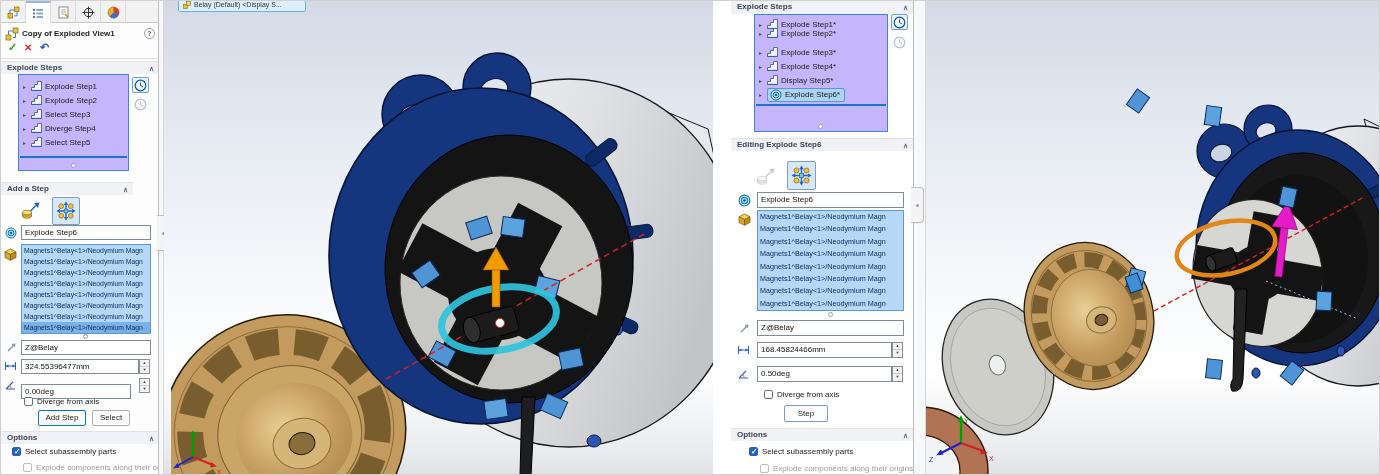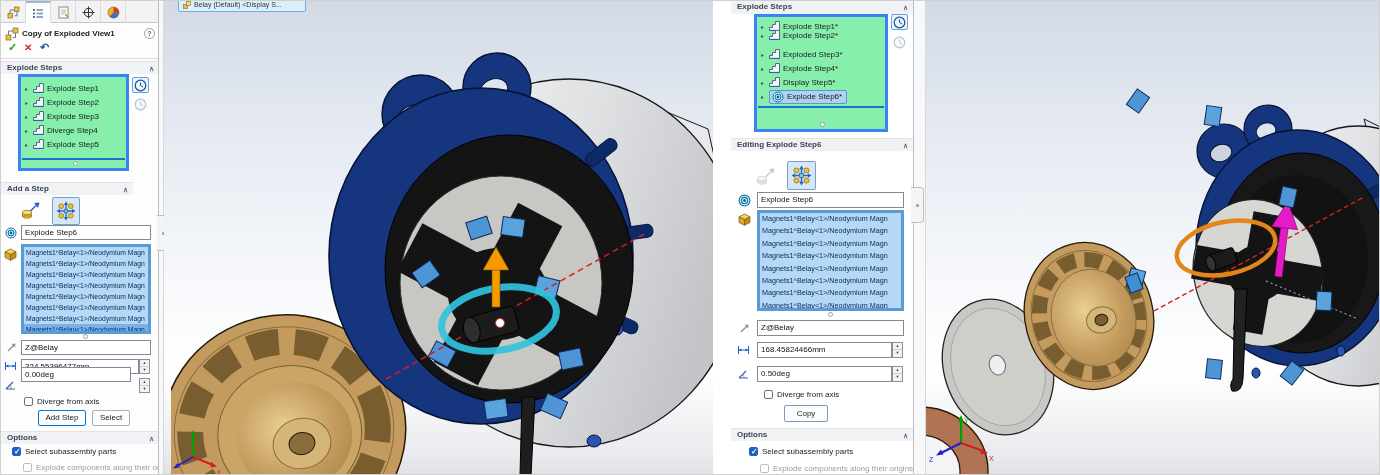--- a/index.html
+++ b/index.html
@@ -6,21 +6,21 @@
   html,body{background:#fff}
   #root{position:relative;width:1380px;height:475px;overflow:hidden;
         font-family:"Liberation Sans",sans-serif;background:#fff;border:1px solid #d0d0d0}
   .abs{position:absolute}
   
   .panel{position:absolute;top:0;height:475px;background:#fdfdfd;overflow:hidden}
   .shdr{position:absolute;height:13px;background:#f0f2f5;border-top:1px solid #e3e3e3;
         font:bold 8px "Liberation Sans",sans-serif;color:#3c4654;line-height:12px;
         padding:0 6px;white-space:nowrap}
   .car{position:absolute;right:5px;top:1px;color:#667;font-size:7px;line-height:11px}
-  .lb{position:absolute;background:#86efac;border:3px solid #3b82f6;overflow:hidden}
+  .lb{position:absolute;background:#c4b5fd;border:1px solid #3b82f6;overflow:hidden}
   .srow{position:absolute;left:1px;right:1px;height:14px;display:flex;align-items:center;gap:3px;
         padding-left:3px;font:8px "Liberation Sans",sans-serif;color:#1a1a1a;white-space:nowrap}
   .tri{font-size:6px;color:#555;width:5px;flex:none}
   .ins{position:absolute;left:1px;right:1px;height:2px;background:#1a74d2}
   .dot{position:absolute;width:5px;height:5px;border:1px solid #9aa2aa;border-radius:50%;background:#fbfbfb}
   .tb{position:absolute;background:#fff;border:1px solid #808b96;font:8px "Liberation Sans",sans-serif;
       color:#111;line-height:13px;padding:0 3px;overflow:hidden;white-space:nowrap}
   .spin{position:absolute;width:11px;border:1px solid #8a9099;background:#f2f2f2}
   .spin span{display:block;height:50%;font-size:4px;color:#444;text-align:center;line-height:6px;border-bottom:1px solid #cfcfcf}
   .spin span:last-child{border-bottom:none}
@@ -144,37 +144,37 @@
             <path d="M0.5 9.5 H10.5" stroke="#2a62b8" stroke-width="1.2"></path>
           </svg>
           <span>Explode Step2</span>
         </div>
       <div class="srow" style="top:32px">
           <span class="tri">▸</span>
           <svg width="11" height="10" viewBox="0 0 11 10">
             <path d="M0.5 9.5 V6.5 H3.5 V3.5 H6.5 V0.5 H10.5 V9.5 Z" fill="#f2f5f8" stroke="#5a6b7e"></path>
             <path d="M0.5 9.5 H10.5" stroke="#2a62b8" stroke-width="1.2"></path>
           </svg>
-          <span>Explode Step3</span>
+          <span>Select Step3</span>
         </div>
       <div class="srow" style="top:46px">
           <span class="tri">▸</span>
           <svg width="11" height="10" viewBox="0 0 11 10">
             <path d="M0.5 9.5 V6.5 H3.5 V3.5 H6.5 V0.5 H10.5 V9.5 Z" fill="#f2f5f8" stroke="#5a6b7e"></path>
             <path d="M0.5 9.5 H10.5" stroke="#2a62b8" stroke-width="1.2"></path>
           </svg>
           <span>Diverge Step4</span>
         </div>
       <div class="srow" style="top:60px">
           <span class="tri">▸</span>
           <svg width="11" height="10" viewBox="0 0 11 10">
             <path d="M0.5 9.5 V6.5 H3.5 V3.5 H6.5 V0.5 H10.5 V9.5 Z" fill="#f2f5f8" stroke="#5a6b7e"></path>
             <path d="M0.5 9.5 H10.5" stroke="#2a62b8" stroke-width="1.2"></path>
           </svg>
-          <span>Explode Step5</span>
+          <span>Select Step5</span>
         </div>
       <div class="ins" style="top:81px"></div>
       <div class="dot" style="left:52px;bottom:2px"></div>
     </div>
     <div class="rollbtn boxed" style="left:131px;top:76px">
         <svg width="13" height="13">
           <circle cx="6.5" cy="6.5" r="5.3" fill="#eef6fd" stroke="#17559c" stroke-width="1.2"></circle>
           <path d="M6.5 3.5 V6.5 L9 8" stroke="#17559c" fill="none"></path>
         </svg>
       </div>
@@ -253,21 +253,21 @@
     <div class="tb" style="left:20px;top:358px;width:118px;height:15px">324.55396477mm</div>
     <div class="spin" style="left:138px;top:358px;height:15px">
         <span>▲</span>
         <span>▼</span>
       </div>
 
     <svg class="abs" style="left:3px;top:378px" width="13" height="12">
         <path d="M2 10 L11 10 M2 10 L9 3" stroke="#2a62c8" stroke-width="1.2" fill="none"></path>
         <path d="M7 10 A5.5 5.5 0 0 0 6 6.2" stroke="#d08a20" fill="none"></path>
       </svg>
-    <div class="tb" style="left:20px;top:366px;width:110px;height:15px">0.00deg</div>
+    <div class="tb" style="left:20px;top:383px;width:110px;height:15px">0.00deg</div>
     <div class="spin" style="left:138px;top:377px;height:15px">
         <span>▲</span>
         <span>▼</span>
       </div>
 
     <div class="cb" style="left:23px;top:396px"></div>
     <div class="lbl" style="left:36px;top:396px">Diverge from axis</div>
 
     <div class="btn focus" style="left:37px;top:409px;width:48px;height:16px;line-height:14px">Add Step</div>
     <div class="btn" style="left:91px;top:409px;width:38px;height:16px;line-height:14px">Select</div>
@@ -412,21 +412,21 @@
             <path d="M0.5 9.5 H10.5" stroke="#2a62b8" stroke-width="1.2"></path>
           </svg>
           <span>Explode Step2*</span>
         </div>
       <div class="srow" style="top:30px">
           <span class="tri">▸</span>
           <svg width="11" height="10" viewBox="0 0 11 10">
             <path d="M0.5 9.5 V6.5 H3.5 V3.5 H6.5 V0.5 H10.5 V9.5 Z" fill="#f2f5f8" stroke="#5a6b7e"></path>
             <path d="M0.5 9.5 H10.5" stroke="#2a62b8" stroke-width="1.2"></path>
           </svg>
-          <span>Exploded Step3*</span>
+          <span>Explode Step3*</span>
         </div>
       <div class="srow" style="top:44px">
           <span class="tri">▸</span>
           <svg width="11" height="10" viewBox="0 0 11 10">
             <path d="M0.5 9.5 V6.5 H3.5 V3.5 H6.5 V0.5 H10.5 V9.5 Z" fill="#f2f5f8" stroke="#5a6b7e"></path>
             <path d="M0.5 9.5 H10.5" stroke="#2a62b8" stroke-width="1.2"></path>
           </svg>
           <span>Explode Step4*</span>
         </div>
       <div class="srow" style="top:58px">
@@ -541,21 +541,21 @@
       </svg>
     <div class="tb" style="left:44px;top:365px;width:135px;height:16px;line-height:14px">0.50deg</div>
     <div class="spin" style="left:179px;top:365px;height:16px">
         <span>▲</span>
         <span>▼</span>
       </div>
 
     <div class="cb" style="left:51px;top:389px"></div>
     <div class="lbl" style="left:64px;top:389px">Diverge from axis</div>
 
-    <div class="btn" style="left:71px;top:404px;width:44px;height:17px;line-height:15px;border-color:#7a9cc4">Copy</div>
+    <div class="btn" style="left:71px;top:404px;width:44px;height:17px;line-height:15px;border-color:#7a9cc4">Step</div>
 
     <div class="shdr" style="left:18px;top:427px;width:182px">
       <span>Options</span>
       <span class="car">∧</span>
     </div>
     <div class="cb on" style="left:36px;top:446px"></div>
     <div class="lbl" style="left:49px;top:446px">Select subassembly parts</div>
     <div class="cb dis" style="left:47px;top:463px"></div>
     <div class="lbl gray" style="left:60px;top:463px">Explode components along their origins</div>
   </div>

